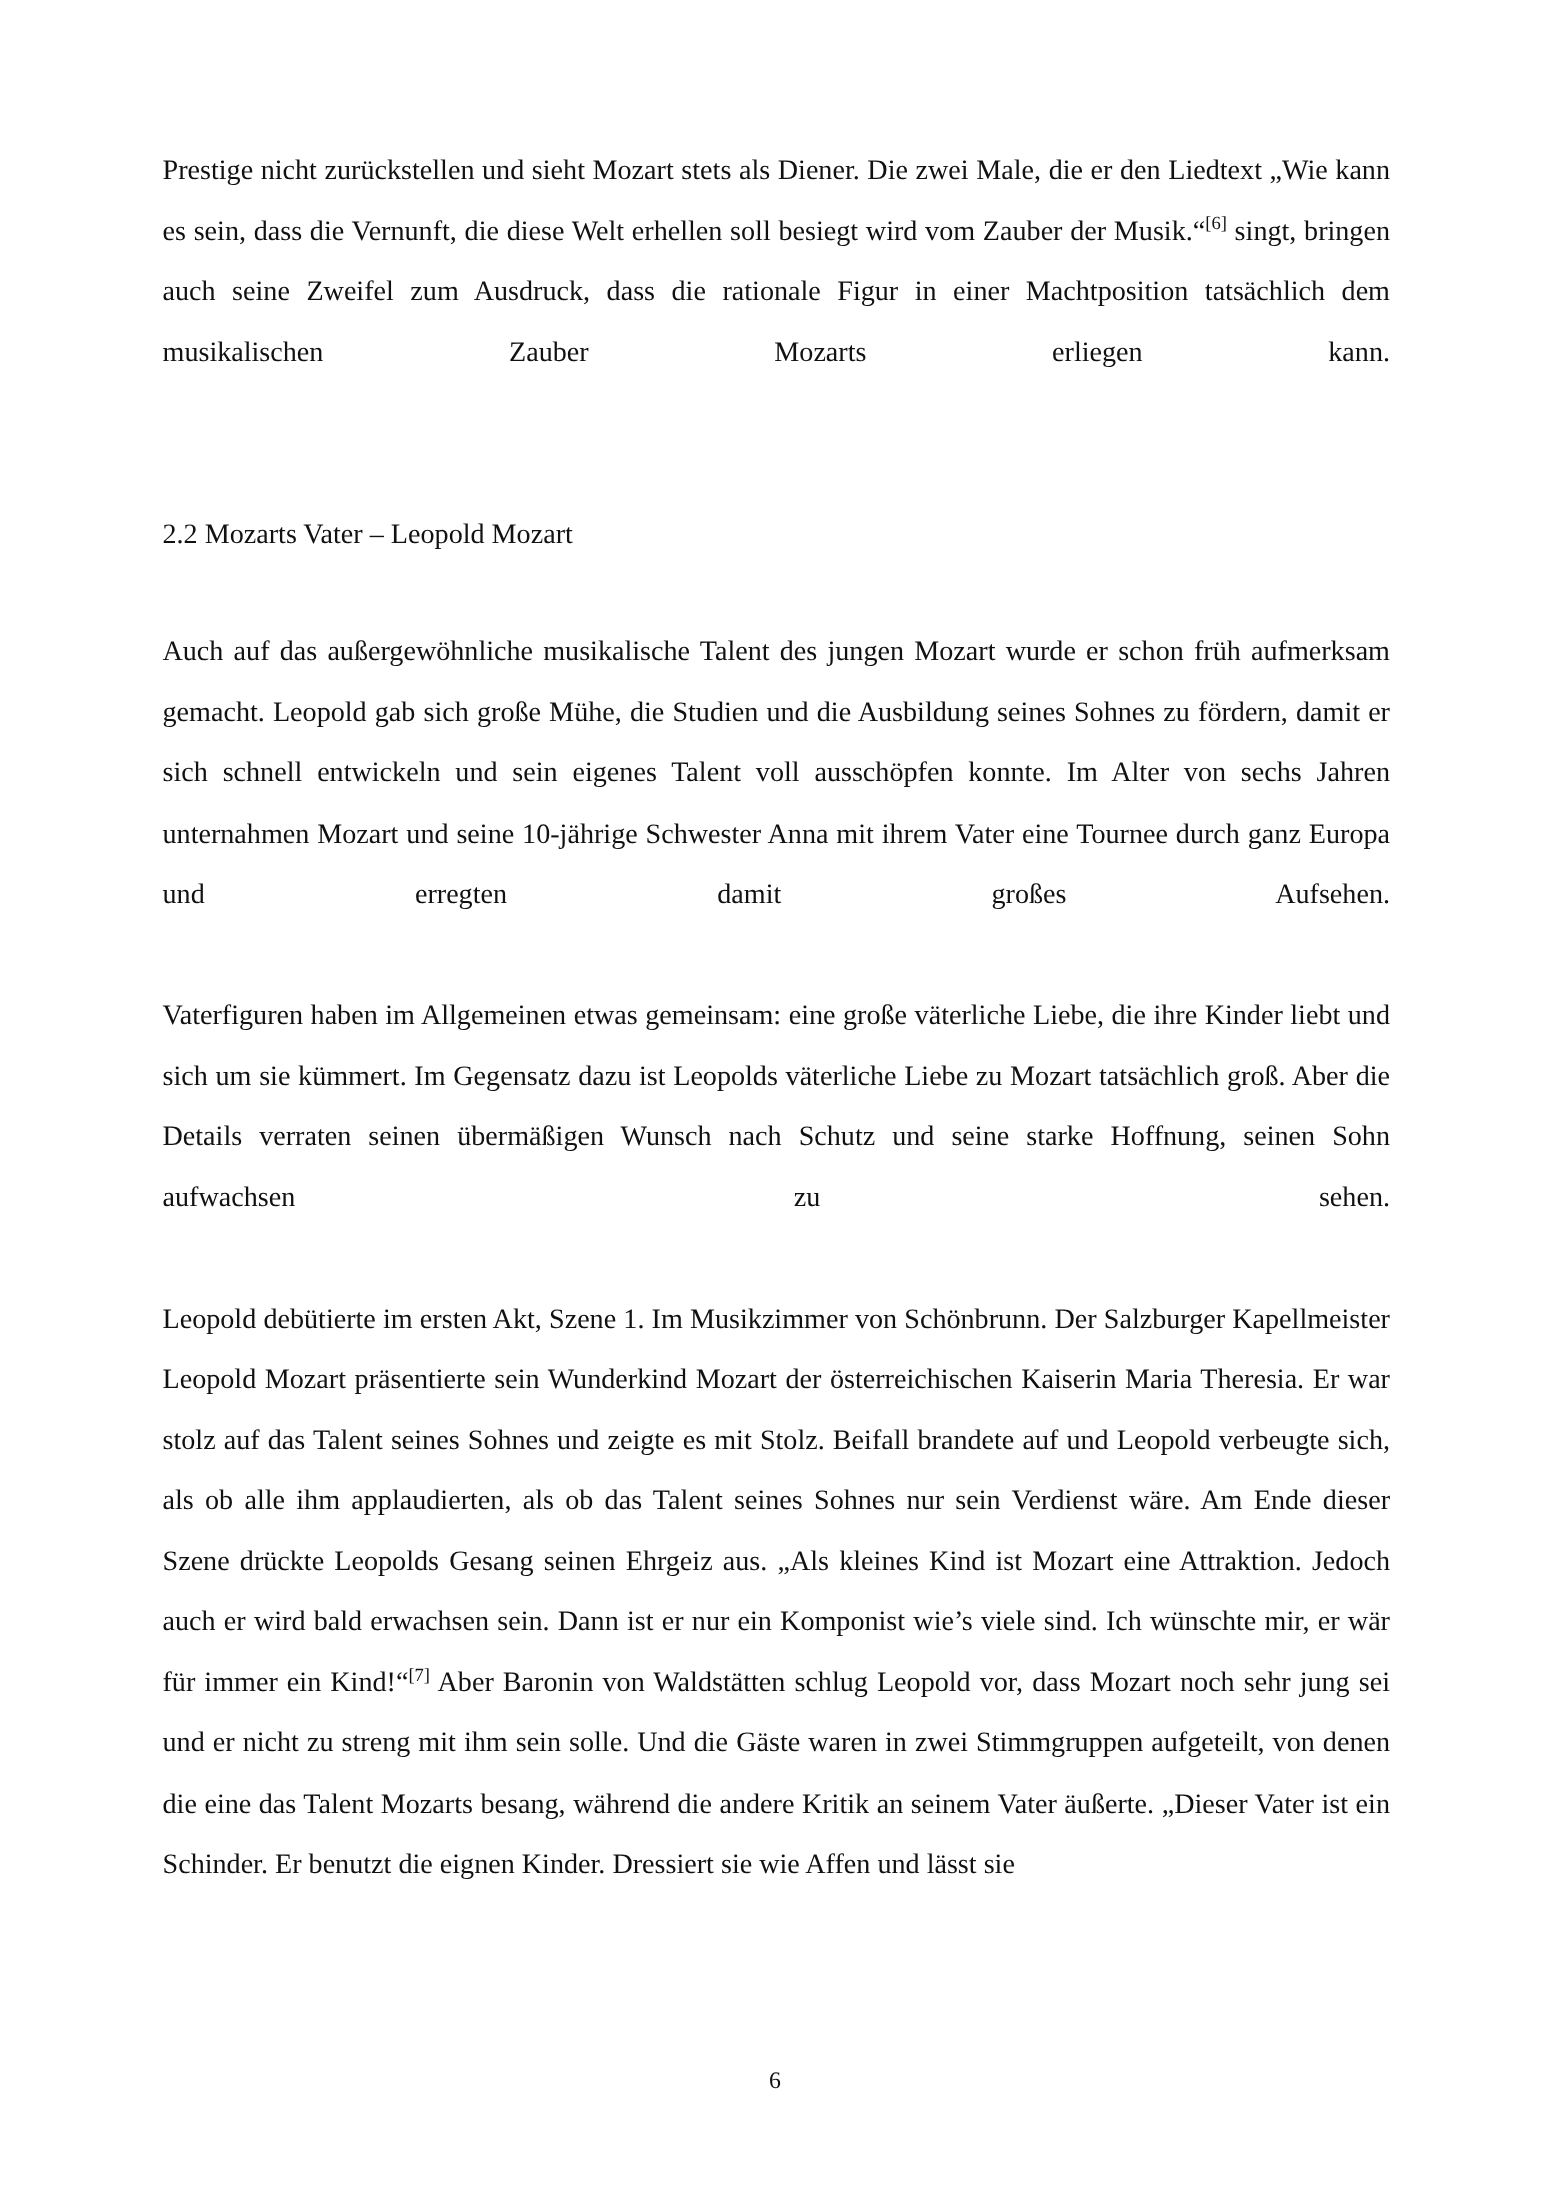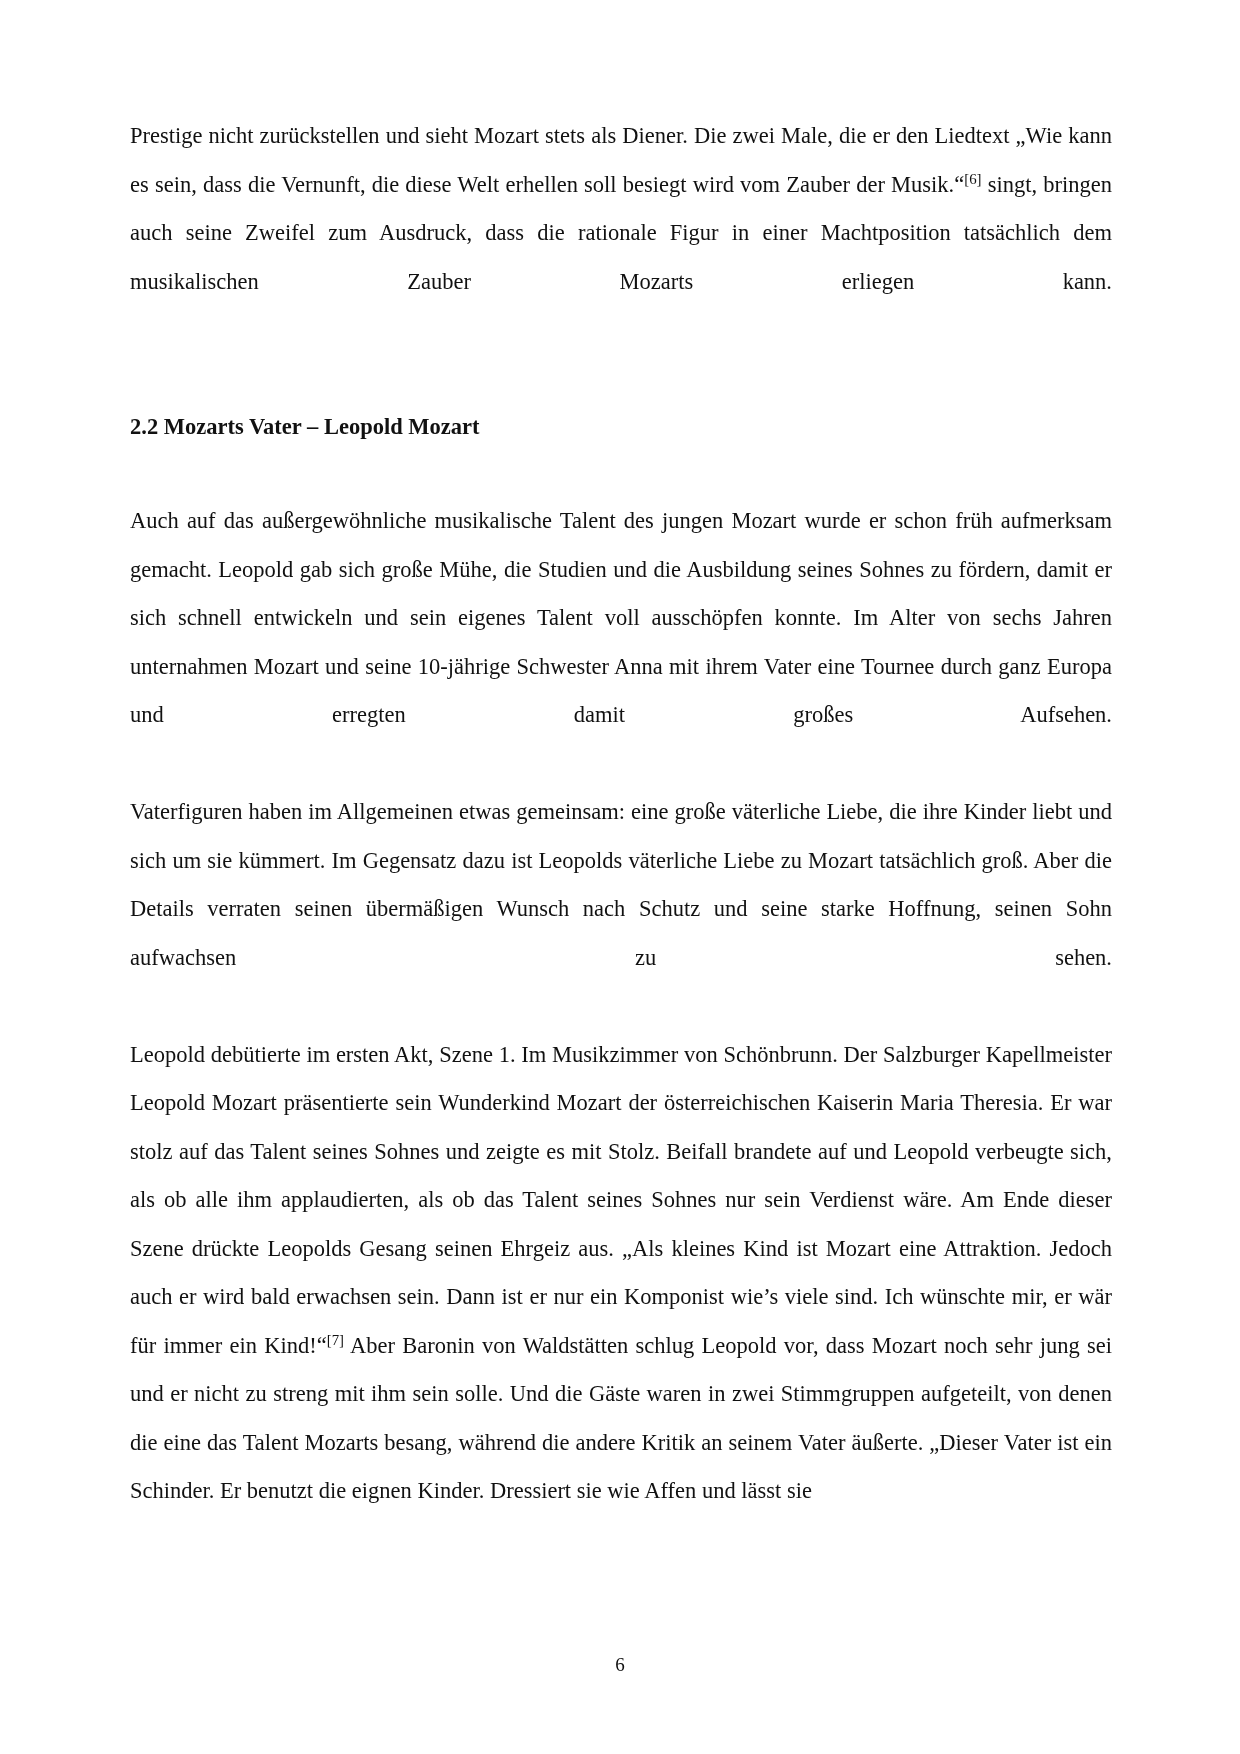--- a/index.html
+++ b/index.html
@@ -30,21 +30,21 @@
     text-justify: inter-word;
     hyphens: none;
     color: #111111;
   }
   p.para {
     margin: 0;
     text-align: justify;
   }
   .section-heading {
     font-size: 22.5px;
-    font-weight: bold;
+    font-weight: normal;
     line-height: 48.5px;
     margin: 0;
     text-align: left;
   }
   .gap-after-para {
     height: 48px;
   }
   .gap-small {
     height: 46px;
   }

